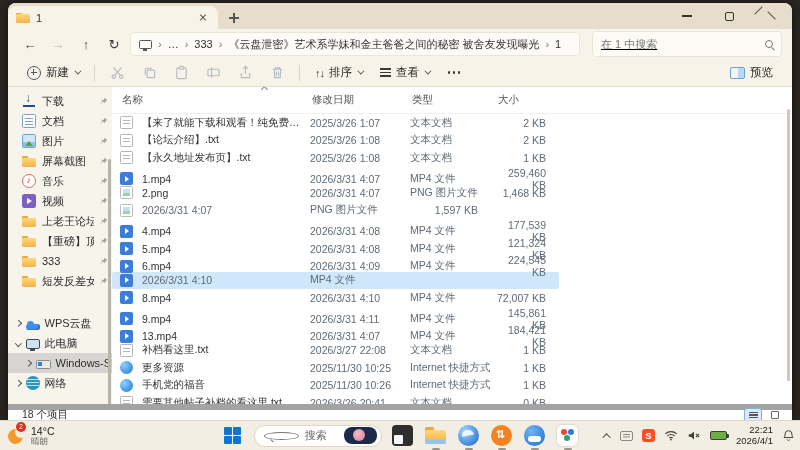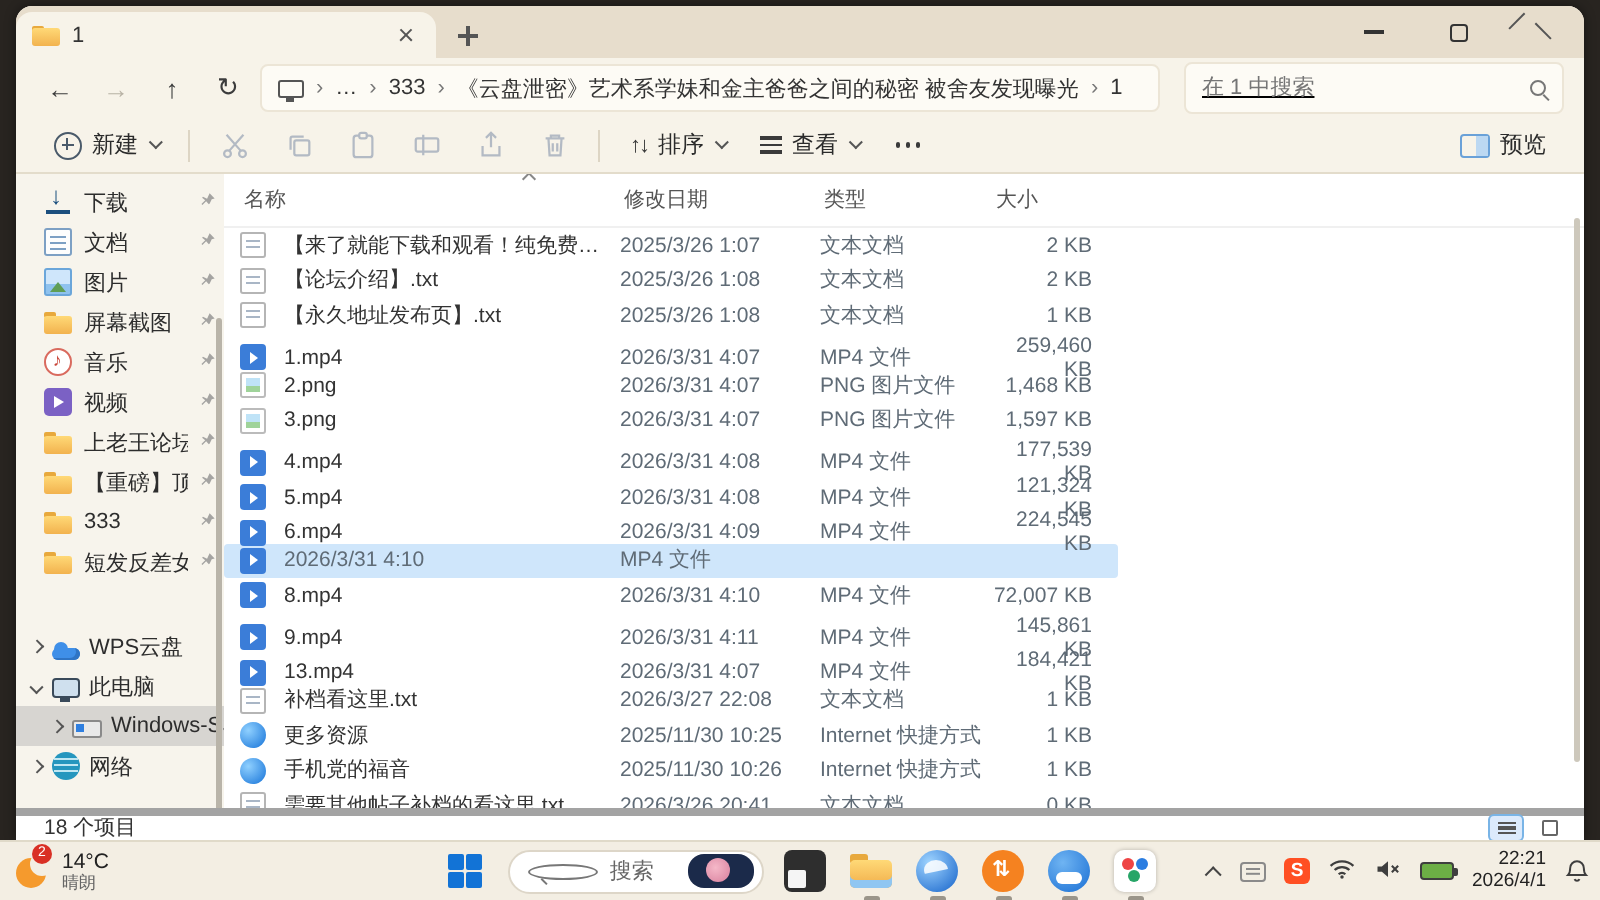--- a/index.html
+++ b/index.html
@@ -102,21 +102,21 @@
   [data-icon="cloud-icon"]{margin-top:3px;}
   [data-icon="cloud-icon"]::before{content:"";position:absolute;left:1px;top:3px;width:7px;height:7px;border-radius:50%;background:#3f8fe8;}
   [data-icon="cloud-icon"]::after{content:"";position:absolute;left:0;top:6px;width:14px;height:6px;border-radius:4px;background:#3f8fe8;box-shadow:inset -2px -1px 0 #2f74c4;}
   [data-icon="pc-icon"]{border:1.4px solid #3a4a5a;border-radius:2px;background:#cfe0ee;height:10px;margin-top:1px;}
   [data-icon="pc-icon"]::after{content:"";position:absolute;left:3.6px;bottom:-3.6px;width:5px;height:1.8px;background:#3a4a5a;}
   [data-icon="drive-icon"]{width:15px;height:9px;background:#e9e9e9;border:1px solid #8a8a8a;border-radius:1.5px;margin-top:2px;}
   [data-icon="drive-icon"]::after{content:"";position:absolute;left:1.5px;top:1.5px;width:4px;height:4px;background:#2f7fe0;}
   [data-icon="network-icon"]{border-radius:50%;background:#2596be;}
   [data-icon="network-icon"]::after{content:"";position:absolute;left:1px;right:1px;top:6px;height:1.2px;background:#bfe6f2;box-shadow:0 -3px 0 #bfe6f2,0 3px 0 #bfe6f2;}
   
-  .statusbar{height:16px;background:#fff;border-top:4px solid #a3a3a3;display:flex;align-items:center;padding:0 8px 0 14px;font-size:10.5px;color:#333;flex:none;}
+  .statusbar{height:16px;background:#fff;border-top:6px solid #a3a3a3;display:flex;align-items:center;padding:0 8px 0 14px;font-size:10.5px;color:#333;flex:none;}
   .vtoggles{margin-left:auto;display:flex;gap:4px;align-items:center;}
   .vt{width:18px;height:14px;border-radius:3px;border:1px solid transparent;display:flex;align-items:center;justify-content:center;}
   .vt.active{border-color:#79b4e6;background:#dceafc;}
   .vt .bars{display:flex;flex-direction:column;gap:1.6px;}
   .vt .bars i{width:9px;height:1.2px;background:#555;}
   .vt .thumb{width:8px;height:8px;border:1.2px solid #666;border-radius:1px;}
   
   .taskbar{position:absolute;left:0;bottom:0;width:800px;height:30px;background:#f3eee3;border-top:1px solid #e0dac9;display:flex;align-items:center;}
   .weather{position:absolute;left:6px;display:flex;align-items:center;gap:5px;}
   .wicon{width:20px;height:20px;position:relative;}
@@ -446,21 +446,20 @@
           <div class="frow">
             <span class="ficon" data-icon="png-icon"></span>
             <span class="fname">2.png</span>
             <span class="fdate">2026/3/31 4:07</span>
             <span class="ftype">PNG 图片文件</span>
             <span class="fsize">1,468 KB</span>
           </div>
 
           <div class="frow">
             <span class="ficon" data-icon="png-icon"></span>
-            <span class="fname">3.png</span>
             <span class="fdate">2026/3/31 4:07</span>
             <span class="ftype">PNG 图片文件</span>
             <span class="fsize">1,597 KB</span>
           </div>
 
           <div class="frow">
             <span class="ficon" data-icon="mp4-icon"></span>
             <span class="fname">4.mp4</span>
             <span class="fdate">2026/3/31 4:08</span>
             <span class="ftype">MP4 文件</span>

